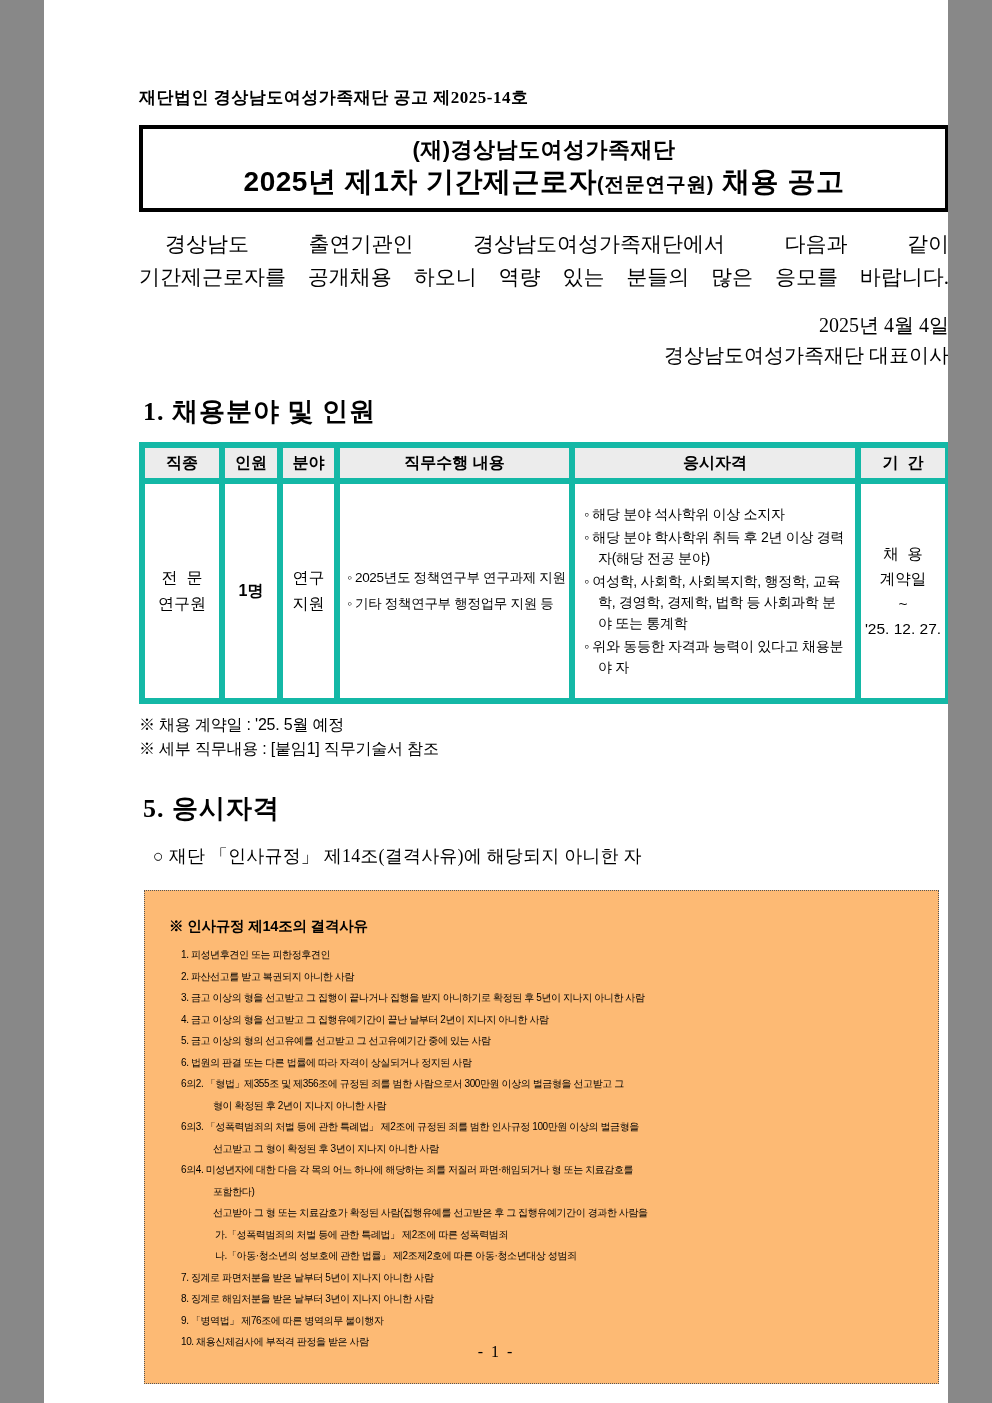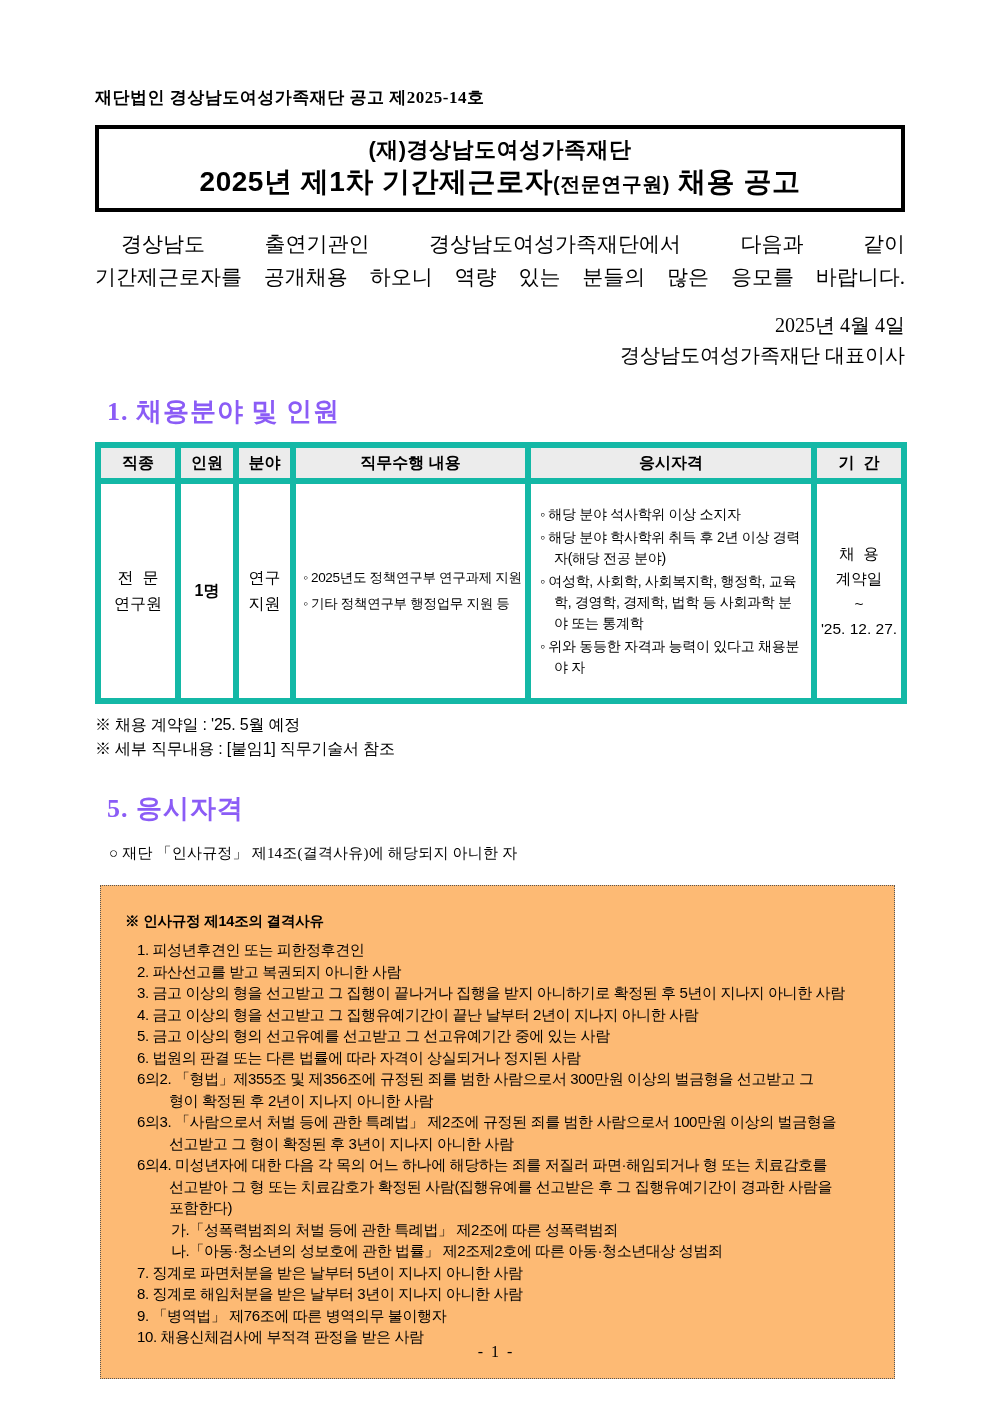--- a/index.html
+++ b/index.html
@@ -1,18 +1,18 @@
 <!DOCTYPE html>
 <html lang="ko"><head>
 <meta charset="utf-8">
 <style>
   html,body{margin:0;padding:0;background:#888;}
   .page{
     position:relative;
-    width:992px;height:1403px;
+    width:904px;height:1403px;
     margin:0 auto;
     background:#ffffff;
     color:#000;
     font-family:"Liberation Sans",sans-serif;
     overflow:hidden;
   }
   .content{position:absolute;left:95px;top:0;width:810px;}
 
   
   .notice-no{
@@ -40,24 +40,24 @@
   .intro-l2{text-align:justify;text-align-last:justify;}
 
   .date-line,.signer-line{
     font-family:"Liberation Serif",serif;
     font-size:20px;text-align:right;line-height:30px;
   }
   .date-line{margin-top:16px;}
 
   
   .sec-heading{
-    margin:12px;margin-top:24px;
+    margin:4px;margin-top:24px;
     font-family:"Liberation Serif",serif;
     font-weight:bold;font-size:26px;
-    color:#8b5cf6;letter-spacing:1px;
+    color:#000000;letter-spacing:1px;
   }
   .sec-heading.s2{margin-top:30px;}
 
   
   table.recruit{
     margin-top:13px;
     border-collapse:collapse;
     width:806px;
     table-layout:fixed;
     border:3px solid #000;
@@ -82,34 +82,34 @@
   }
   .cell-period{text-align:center;font-size:15.5px;line-height:25px;white-space:pre-wrap;}
 
   
   .notes{margin-top:9px;font-size:16px;line-height:24px;letter-spacing:-0.2px;}
 
   
   .circ-line{
     margin-top:18px;padding-left:14px;
     font-family:"Liberation Serif",serif;
-    font-size:15px;letter-spacing:0.2px;
+    font-size:18px;letter-spacing:0.2px;
   }
 
   
   .dotted-box{
     margin-top:22px;margin-left:5px;
     width:795px;box-sizing:border-box;
     border:1px dotted #555;
     background:#fdba74;
     padding:26px 12px 30px 12px;
     min-height:478px;
   }
   .box-head{font-size:14.5px;font-weight:bold;letter-spacing:-0.2px;padding-left:12px;margin-bottom:8px;}
-  .bl{font-size:15px;line-height:21.5px;letter-spacing:-0.4px;}
+  .bl{font-size:10px;line-height:21.5px;letter-spacing:-0.4px;}
   .bl.ln{padding-left:24px;}
   .bl.lc{padding-left:56px;}
   .bl.ls{padding-left:58px;}
 
   
   .footer{
     position:absolute;left:0;right:0;bottom:42px;
     text-align:center;font-family:"Liberation Serif",serif;
     font-size:16px;letter-spacing:2px;
   }
@@ -193,25 +193,25 @@
     <div class="dotted-box">
       <div class="box-head">※ 인사규정 제14조의 결격사유</div>
       <div class="bl ln">1. 피성년후견인 또는 피한정후견인</div>
       <div class="bl ln">2. 파산선고를 받고 복권되지 아니한 사람</div>
       <div class="bl ln">3. 금고 이상의 형을 선고받고 그 집행이 끝나거나 집행을 받지 아니하기로 확정된 후 5년이 지나지 아니한 사람</div>
       <div class="bl ln">4. 금고 이상의 형을 선고받고 그 집행유예기간이 끝난 날부터 2년이 지나지 아니한 사람</div>
       <div class="bl ln">5. 금고 이상의 형의 선고유예를 선고받고 그 선고유예기간 중에 있는 사람</div>
       <div class="bl ln">6. 법원의 판결 또는 다른 법률에 따라 자격이 상실되거나 정지된 사람</div>
       <div class="bl ln">6의2. 「형법」제355조 및 제356조에 규정된 죄를 범한 사람으로서 300만원 이상의 벌금형을 선고받고 그</div>
       <div class="bl lc">형이 확정된 후 2년이 지나지 아니한 사람</div>
-      <div class="bl ln">6의3. 「사람으로서 처벌 등에 관한 특례법」 제2조에 규정된 죄를 범한 사람으로서 100만원 이상의 벌금형을</div>
+      <div class="bl ln">6의3. 「성폭력범죄의 처벌 등에 관한 특례법」 제2조에 규정된 죄를 범한 인사규정 100만원 이상의 벌금형을</div>
       <div class="bl lc">선고받고 그 형이 확정된 후 3년이 지나지 아니한 사람</div>
       <div class="bl ln">6의4. 미성년자에 대한 다음 각 목의 어느 하나에 해당하는 죄를 저질러 파면·해임되거나 형 또는 치료감호를</div>
+      <div class="bl lc">포함한다)</div>
       <div class="bl lc">선고받아 그 형 또는 치료감호가 확정된 사람(집행유예를 선고받은 후 그 집행유예기간이 경과한 사람을</div>
-      <div class="bl lc">포함한다)</div>
       <div class="bl ls">가.「성폭력범죄의 처벌 등에 관한 특례법」 제2조에 따른 성폭력범죄</div>
       <div class="bl ls">나.「아동·청소년의 성보호에 관한 법률」 제2조제2호에 따른 아동·청소년대상 성범죄</div>
       <div class="bl ln">7. 징계로 파면처분을 받은 날부터 5년이 지나지 아니한 사람</div>
       <div class="bl ln">8. 징계로 해임처분을 받은 날부터 3년이 지나지 아니한 사람</div>
       <div class="bl ln">9. 「병역법」 제76조에 따른 병역의무 불이행자</div>
       <div class="bl ln">10. 채용신체검사에 부적격 판정을 받은 사람</div>
     </div>
 
   </div>
 

